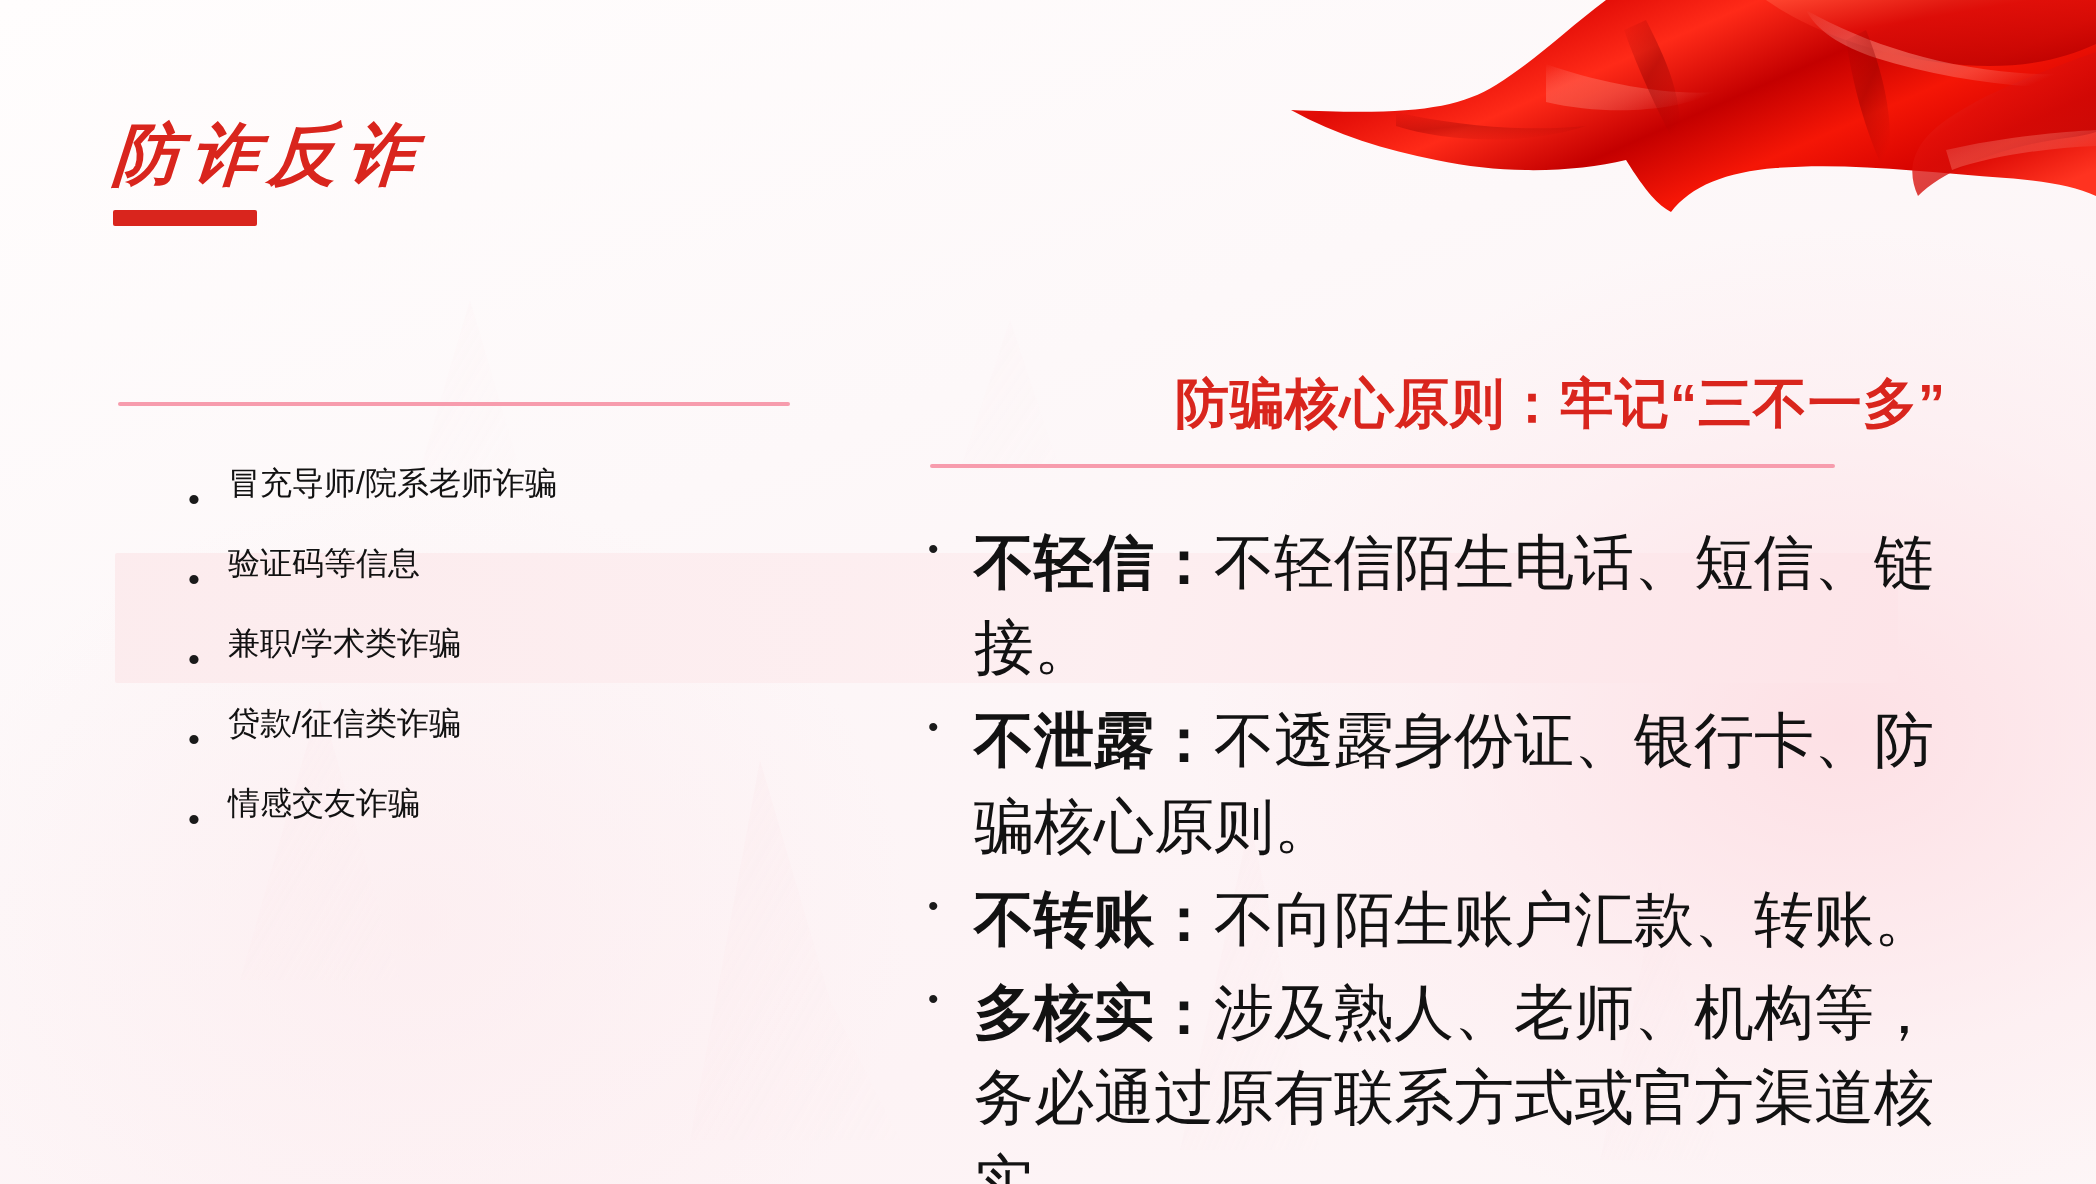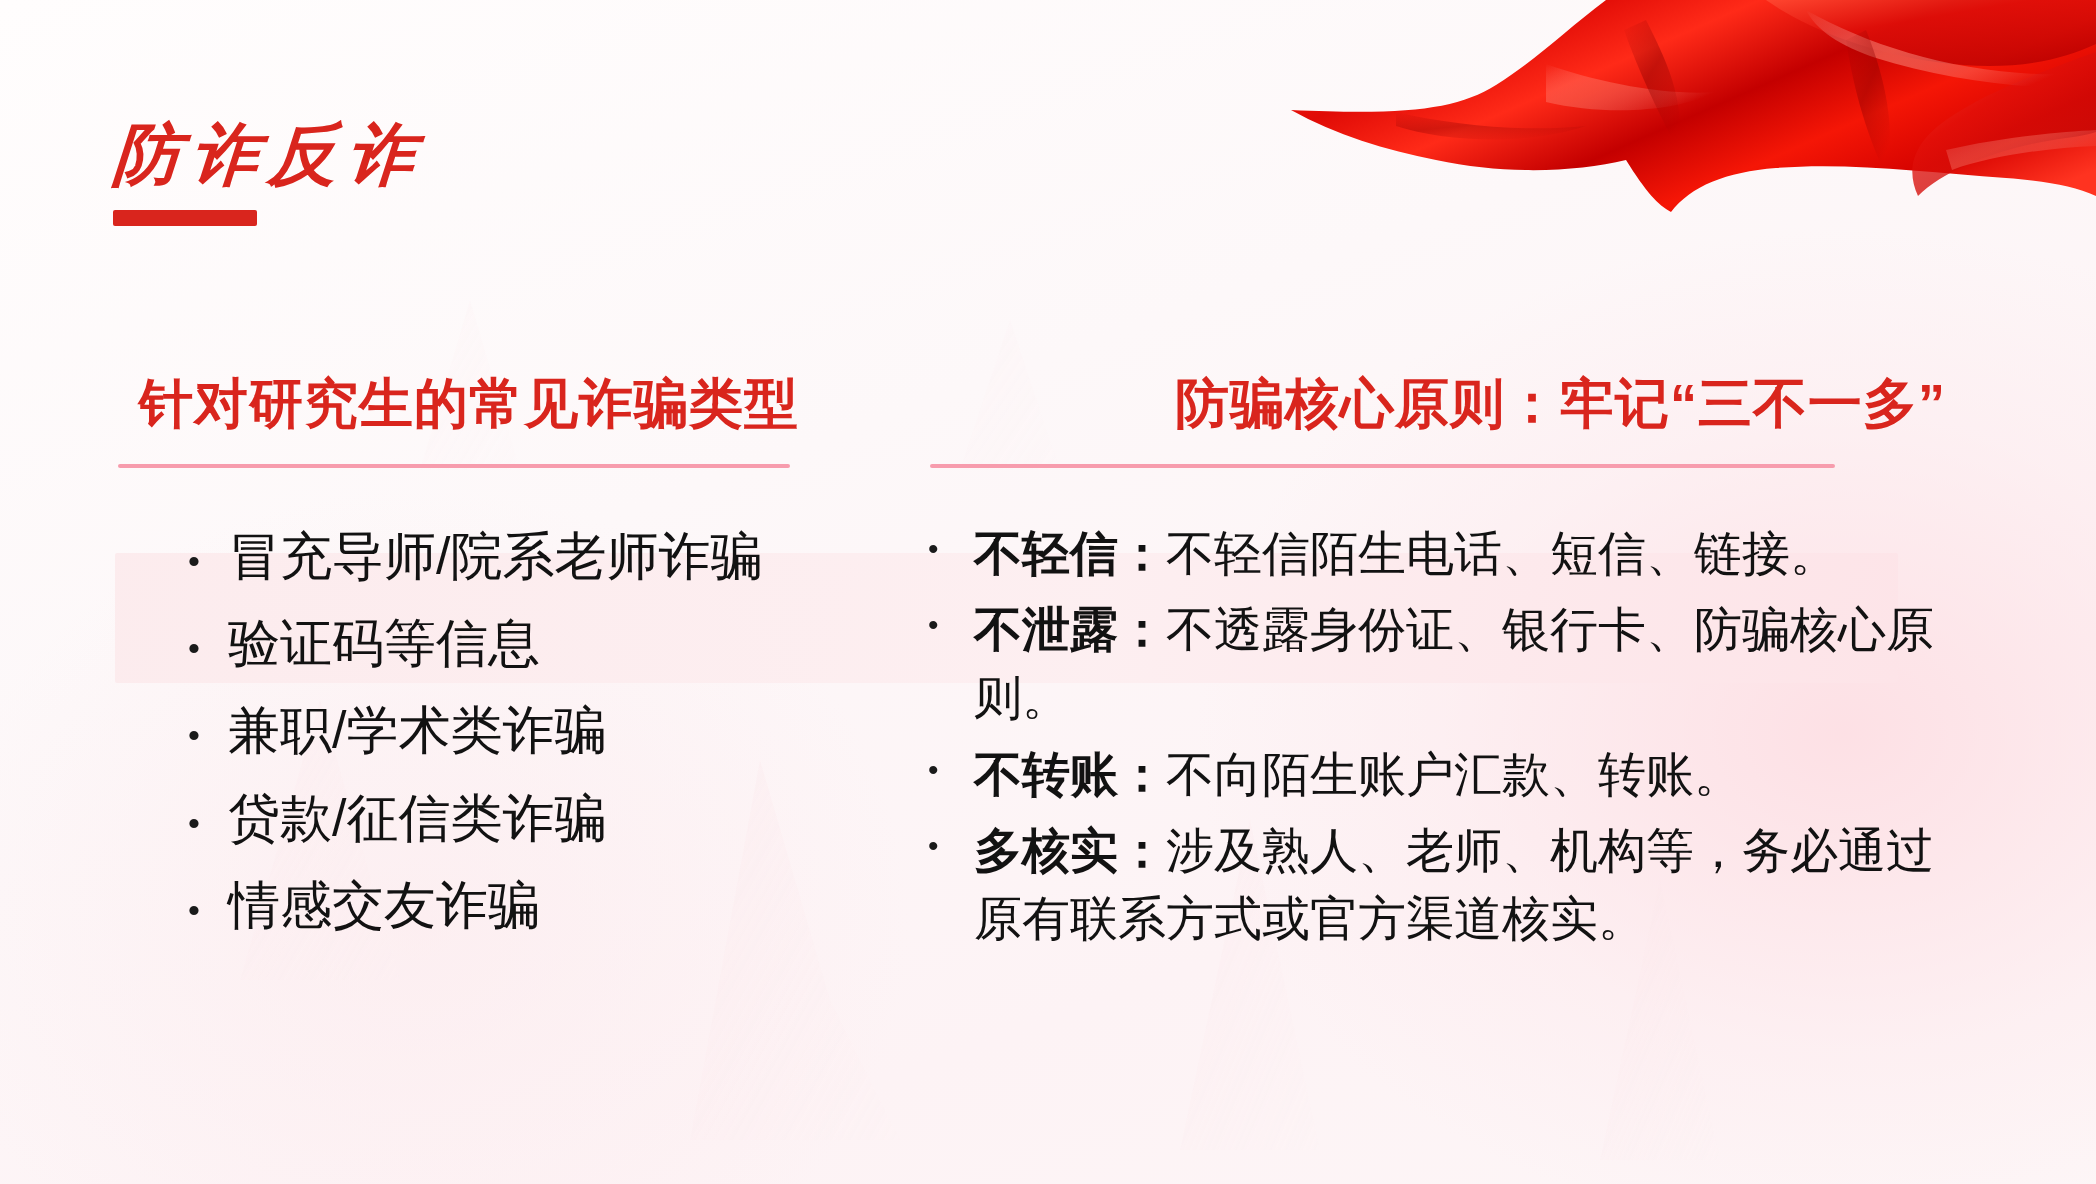--- a/index.html
+++ b/index.html
@@ -126,27 +126,27 @@
     font-size: 34px;
     line-height: 1;
     color: #1a1a1a;
   }
   .bullet-text { flex: 1 1 auto; }
 
   
   .list-left { margin-top: 60px; padding-left: 80px; }
   .list-left .bullet { margin-bottom: 30px; }
   .list-left .bullet-dot { width: 40px; padding-top: 16px; }
-  .list-left .bullet-text { font-size: 52px; line-height: 1.1; white-space: nowrap; }
+  .list-left .bullet-text { font-size: 32px; line-height: 1.1; white-space: nowrap; }
 
   
   .list-right { margin-top: 52px; padding-left: 28px; }
   .list-right .bullet { margin-bottom: 8px; }
   .list-right .bullet-dot { width: 46px; padding-top: 14px; font-size: 30px; }
-  .list-right .bullet-text { font-size: 48px; line-height: 1.42; }
+  .list-right .bullet-text { font-size: 60px; line-height: 1.42; }
   .lead { font-weight: 700; }
 
   .sep { letter-spacing: 0; }
 </style>
 </head>
 <body>
 
 <div class="slide">
 
   <div class="bg-base"></div>
@@ -219,21 +219,20 @@
   <div class="title-block">
     <div class="slide-title">防诈反诈</div>
     <div class="title-underline"></div>
   </div>
 
   <div class="panel"></div>
 
   <div class="columns">
 
     <div class="col col-left">
-      <div class="col-heading">针对研究生的常见诈骗类型</div>
       <div class="heading-rule"></div>
 
       <ul class="bullets list-left">
         <li class="bullet">
           <span class="bullet-dot">•</span>
           <span class="bullet-text">冒充导师/院系老师诈骗</span>
         </li>
         <li class="bullet">
           <span class="bullet-dot">•</span>
           <span class="bullet-text">验证码等信息</span>

